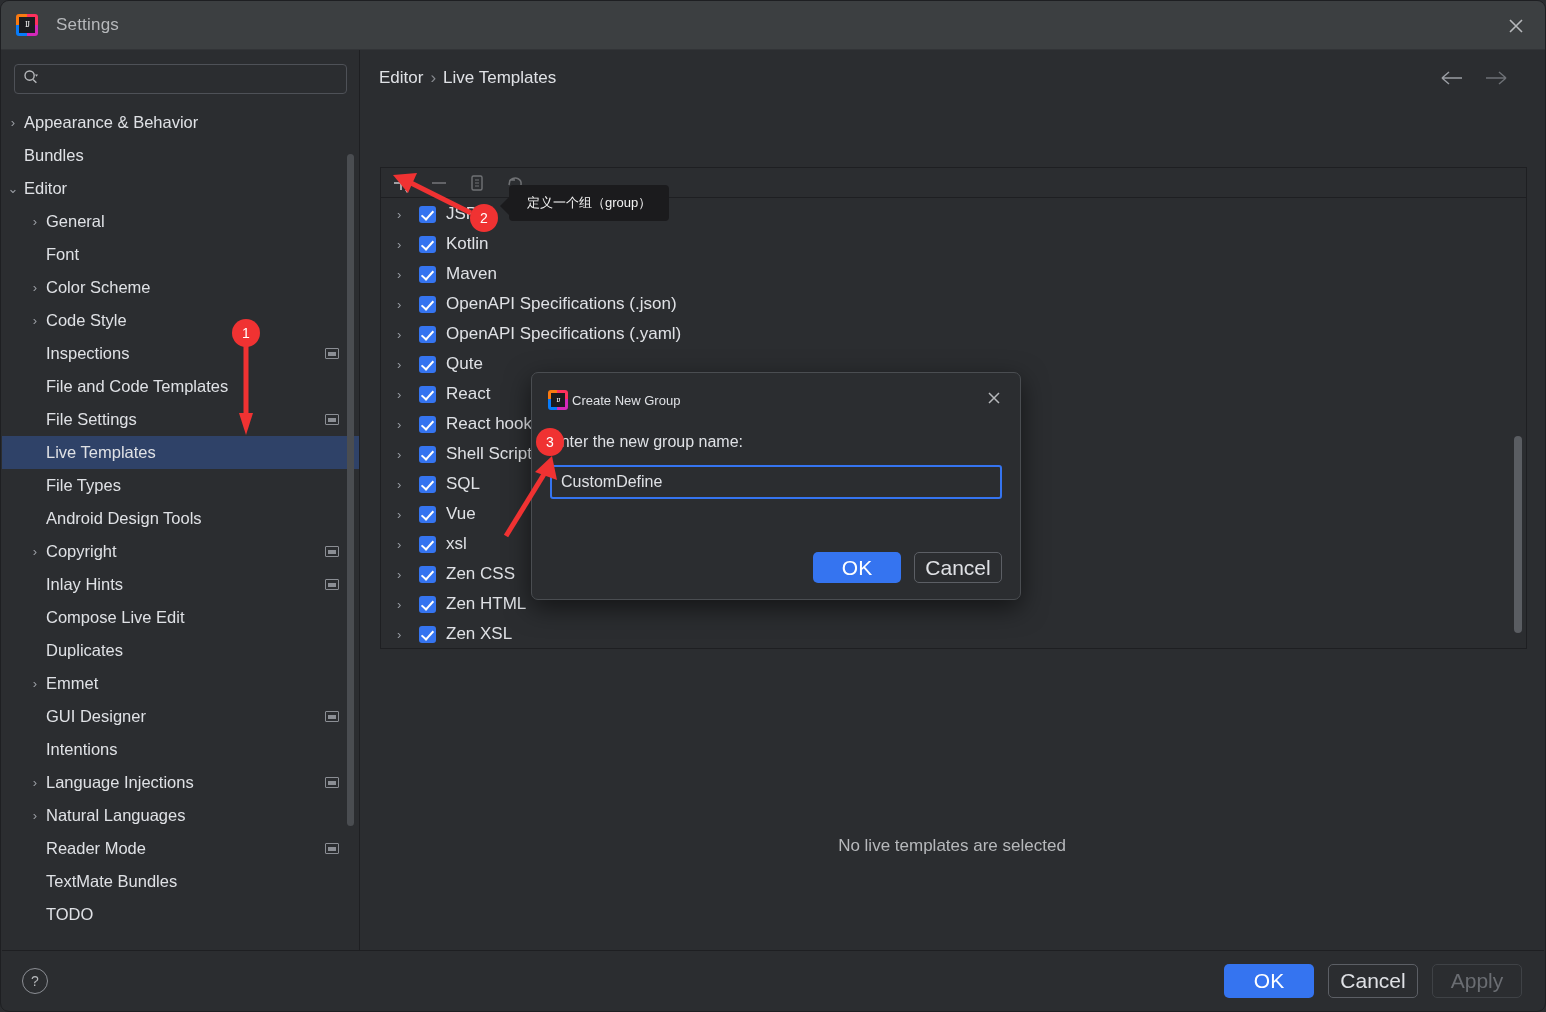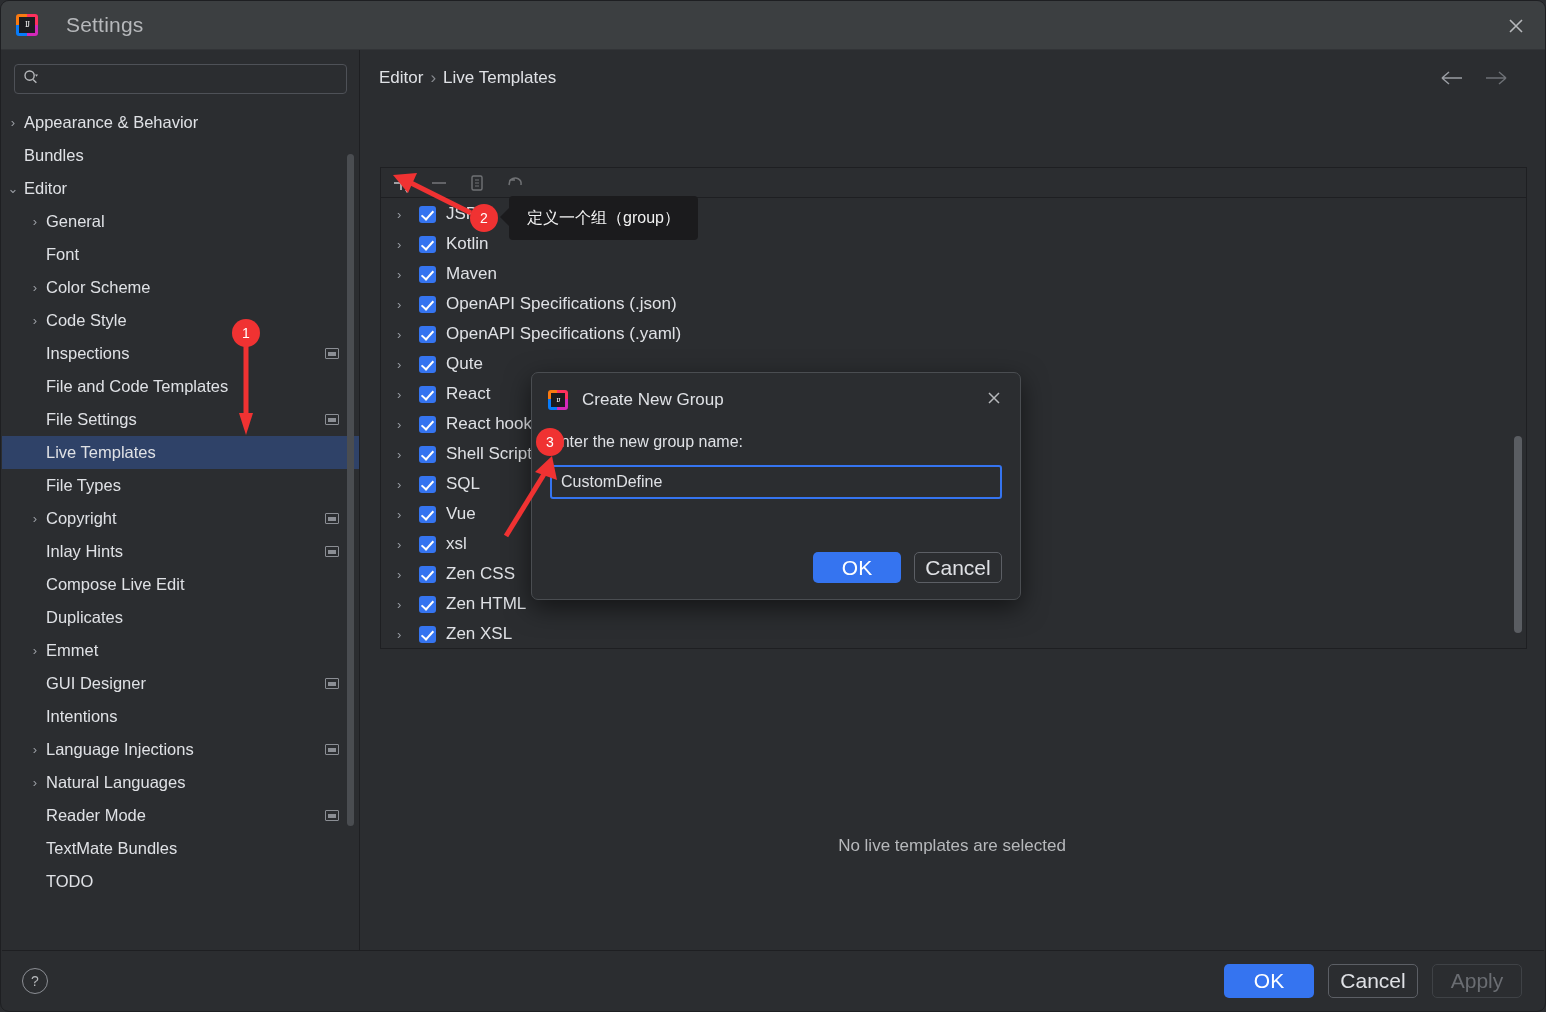--- a/index.html
+++ b/index.html
@@ -32,21 +32,21 @@
   .app-logo .q1 { position:absolute; left:0; top:0; width:11px; height:11px; background:#f97a12;}
   .app-logo .q2 { position:absolute; right:0; top:0; width:11px; height:11px; background:#fe315d;}
   .app-logo .q3 { position:absolute; left:0; bottom:0; width:11px; height:11px; background:#087cfa;}
   .app-logo .q4 { position:absolute; right:0; bottom:0; width:11px; height:11px; background:#d429ba;}
   .app-logo .core {
     position:absolute; left:3px; top:3px; width:16px; height:16px;
     background:#1b1b1f; color:#fff; font-size:8px; line-height:16px;
     text-align:center; font-family:"Liberation Serif", serif; letter-spacing:-1px;
   }
   .title-text {
-    margin-left: 28px; color: #b6b8bb; font-size: 21px; letter-spacing: .2px;
+    margin-left: 18px; color: #b6b8bb; font-size: 17px; letter-spacing: .2px;
   }
   .win-close {
     position: absolute; right: 16px; top: 12px; width: 26px; height: 26px;
     cursor: pointer;
   }
   .win-close svg { display:block; }
 
   
   .sidebar {
     position: absolute; left: 1px; top: 49px; width: 358px; bottom: 60px;
@@ -188,21 +188,21 @@
   .btn.muted { background: #2b2d30; border: 1px solid #3f4246; color: #6a6d72; cursor: default; }
 
   
   .modal {
     position: absolute; left: 530px; top: 371px; width: 490px; height: 228px;
     background: #2b2d30; border: 1px solid #4a4d51; border-radius: 7px;
     box-shadow: 0 8px 26px rgba(0,0,0,.55);
   }
   .modal-head { display: flex; align-items: center; height: 54px; padding: 0 16px; }
   .modal-head .app-logo { margin-left: 0; width: 20px; height: 20px; }
-  .modal-title { margin-left: 14px; color: #dfe1e5; font-size: 17px; }
+  .modal-title { margin-left: 4px; color: #dfe1e5; font-size: 13px; }
   .modal-close { margin-left: auto; cursor: pointer; }
   .modal-label { margin: 6px 0 0 18px; color: #dfe1e5; font-size: 16px; }
   .modal-input {
     margin: 14px 18px 0 18px; height: 34px;
     background: #2b2d30; border: 2px solid #3574f0; border-radius: 3px;
     display: flex; align-items: center; padding: 0 9px;
   }
   .modal-input input {
     background: transparent; border: 0; outline: 0; width: 100%;
     color: #dfe1e5; font-size: 16px; font-family: "Liberation Sans", sans-serif;
@@ -215,24 +215,24 @@
   
   .anno-badge {
     position: absolute; width: 28px; height: 28px; border-radius: 50%;
     background: #f03232; color: #fff; font-size: 14px;
     display: flex; align-items: center; justify-content: center;
     z-index: 60; font-family: "Liberation Sans", sans-serif;
   }
   .anno-svg { position: absolute; left: 0; top: 0; width: 1546px; height: 1012px;
               pointer-events: none; z-index: 55; }
   .tooltip {
-    position: absolute; left: 508px; top: 195px; height: 44px;
+    position: absolute; left: 508px; top: 184px; height: 36px;
     background: #1b1b1d; color: #f2f2f2; border-radius: 4px;
     display: flex; align-items: center; padding: 0 18px;
-    font-size: 16px; z-index: 58; white-space: nowrap;
+    font-size: 13px; z-index: 58; white-space: nowrap;
   }
   .tooltip::before {
     content:''; position:absolute; left:-9px; top:12px;
     border-top: 9px solid transparent; border-bottom: 9px solid transparent;
     border-right: 9px solid #1b1b1d;
   }
 </style>
 </head>
 <body>
 
@@ -312,20 +312,24 @@
         </div>
         <div class="tree-item lvl2 selected">
           <span class="chev"></span>
           <span class="label">Live Templates</span>
         </div>
         <div class="tree-item lvl2">
           <span class="chev"></span>
           <span class="label">File Types</span>
         </div>
         <div class="tree-item lvl2">
+          <span class="chev"></span>
+          <span class="label">Android Design Tools</span>
+        </div>
+        <div class="tree-item lvl2">
           <span class="chev">›</span>
           <span class="label">Copyright</span>
           <span class="badge-ico"></span>
         </div>
         <div class="tree-item lvl2">
           <span class="chev"></span>
           <span class="label">Inlay Hints</span>
           <span class="badge-ico"></span>
         </div>
         <div class="tree-item lvl2">

